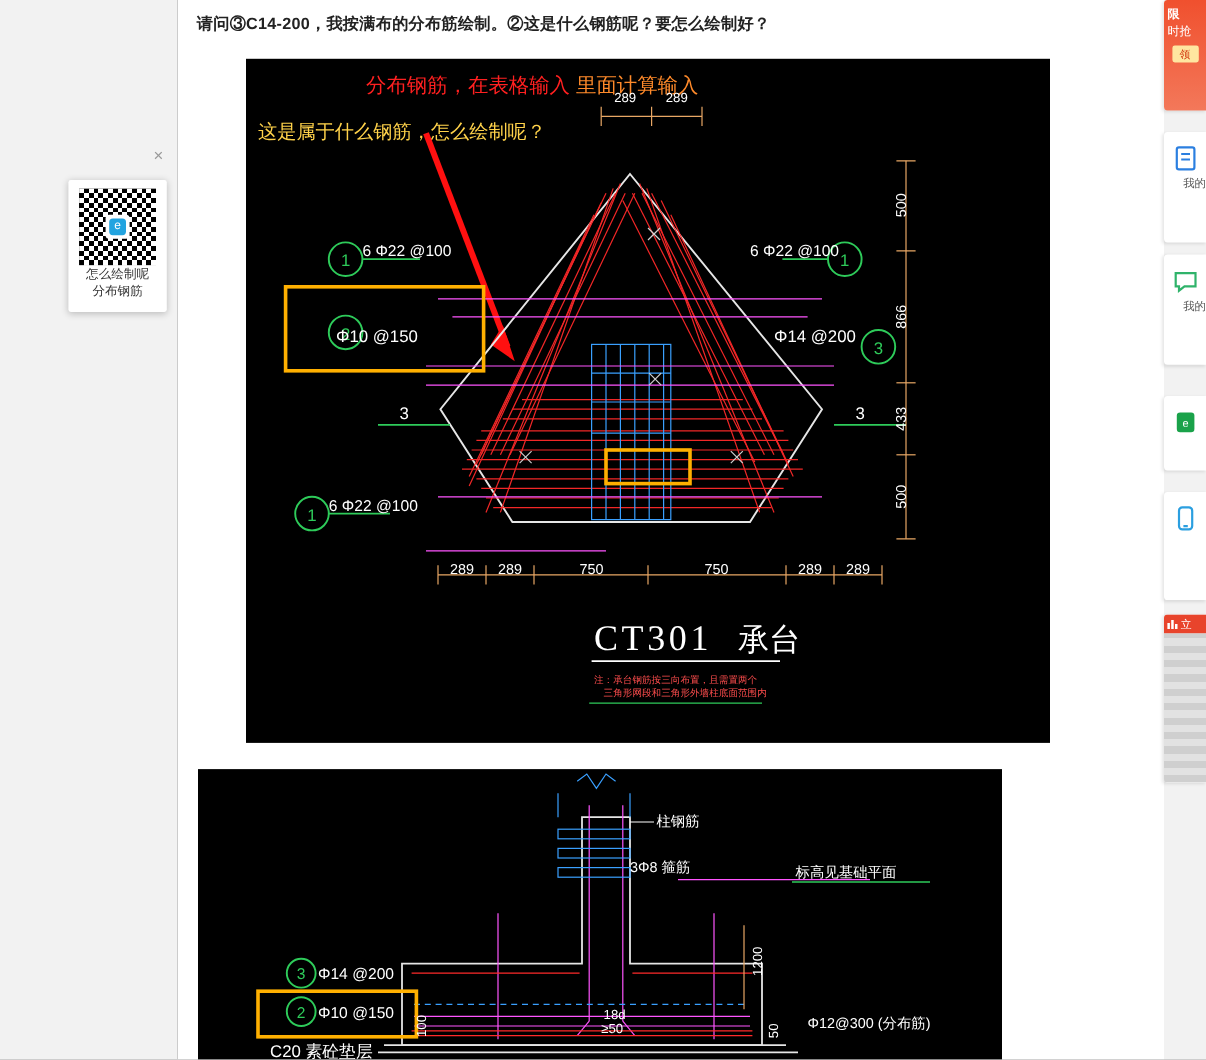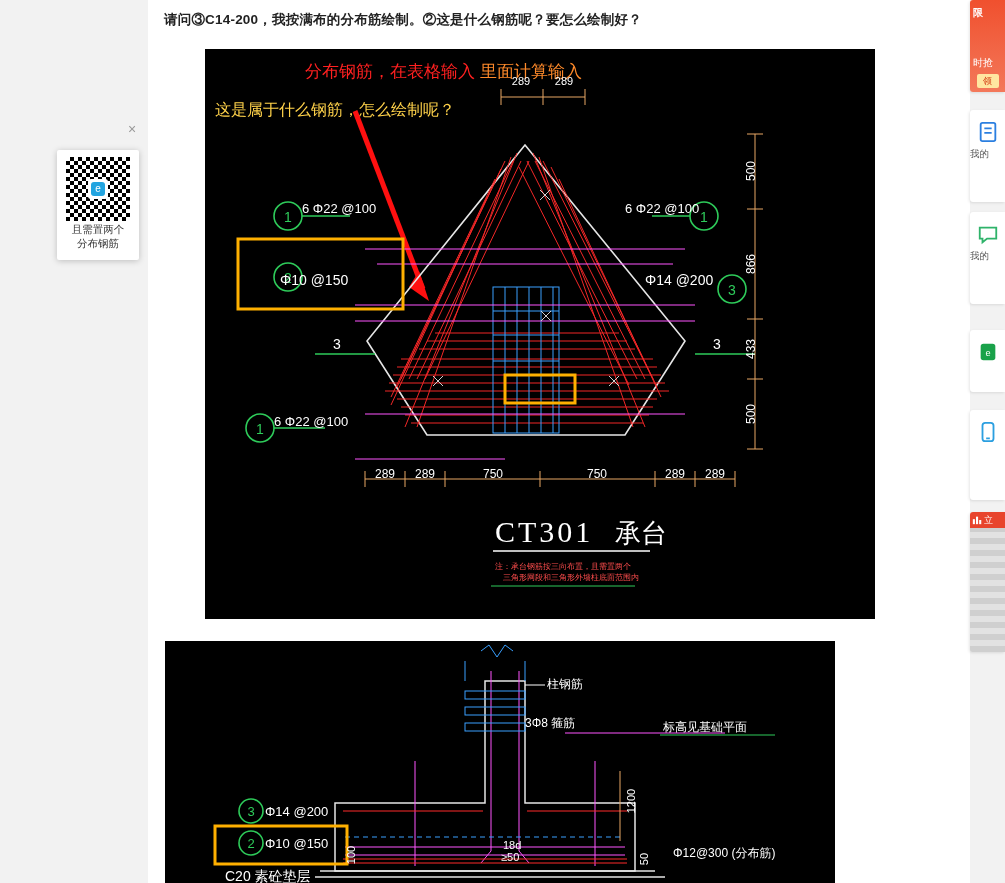--- a/index.html
+++ b/index.html
@@ -122,39 +122,39 @@
     position: absolute;
     left: 0;
     width: 35px;
     background: #fff;
     border-radius: 3px 0 0 3px;
     box-shadow: -1px 1px 3px rgba(0,0,0,0.10);
     overflow: hidden;
   }
   .rail-ad   { top: 0;   height: 92px; background: linear-gradient(180deg,#f0502e,#f3785a); }
   .rail-ad .ad-t1 { color:#fff; font-size: 10px; padding: 6px 3px 0 3px; line-height: 13px; font-weight: bold;}
-  .rail-ad .ad-t2 { color:#fff; font-size: 10px; padding: 2px 3px; line-height: 12px; margin-top: 36px; }
+  .rail-ad .ad-t2 { color:#fff; font-size: 10px; padding: 2px 3px; line-height: 12px; }
   .rail-ad .ad-btn {
     margin: 3px auto 0 auto; width: 22px; height: 14px; background:#ffe6a0; color:#d33b13;
     font-size: 9px; line-height: 14px; text-align:center; border-radius: 2px;
   }
   .rail-c1 { top: 110px; height: 92px; }
   .rail-c2 { top: 212px; height: 92px; }
   .rail-c3 { top: 330px; height: 62px; }
   .rail-c4 { top: 410px; height: 90px; }
   .rail-c5 { top: 512px; height: 140px; background: #fff; }
   .rail-icon {
     margin: 10px auto 4px auto;
     width: 22px; height: 24px;
     display: block;
   }
   .rail-label {
     font-size: 9.5px;
     color: #555;
-    text-align: left;
+    text-align: right;
     line-height: 12px;
   }
   .rail-c5-top {
     height: 16px; background: #e8442c; color: #fff; font-size: 9px;
     display:flex; align-items:center; gap:2px; padding-left:2px;
   }
   .rail-c5-body {
     height: 124px;
     background: #d9d9d9;
     background-image: repeating-linear-gradient(0deg,#cfcfcf 0 6px,#e2e2e2 6px 12px);
@@ -429,21 +429,21 @@
 
   </div>
 
   <div class="qr-close">×</div>
   <div class="qr-card">
     <div class="qr-img"></div>
     <div class="qr-center">
       <span>e</span>
     </div>
     <div class="qr-text">
-      <div>且需置两个</div>
+      <div>怎么绘制呢</div>
       <div>分布钢筋</div>
     </div>
   </div>
 
   <div class="rail">
 
     <div class="rail-card rail-ad">
       <div class="ad-t1">限</div>
       <div class="ad-t2">时抢</div>
       <div class="ad-btn">领</div>

